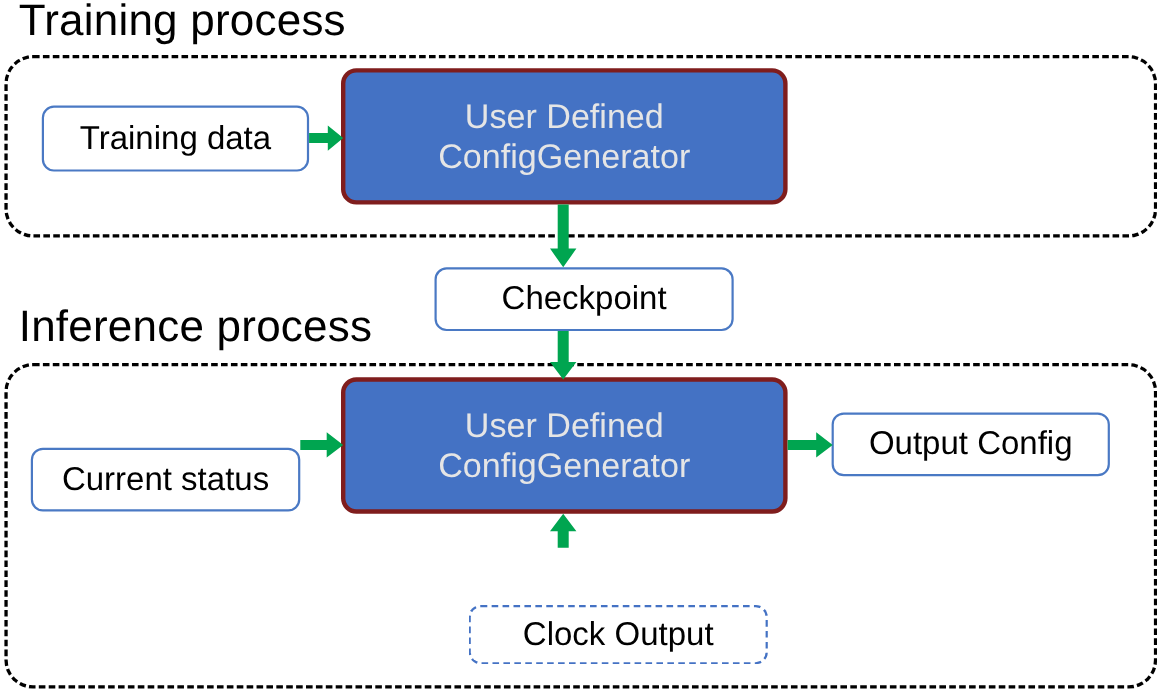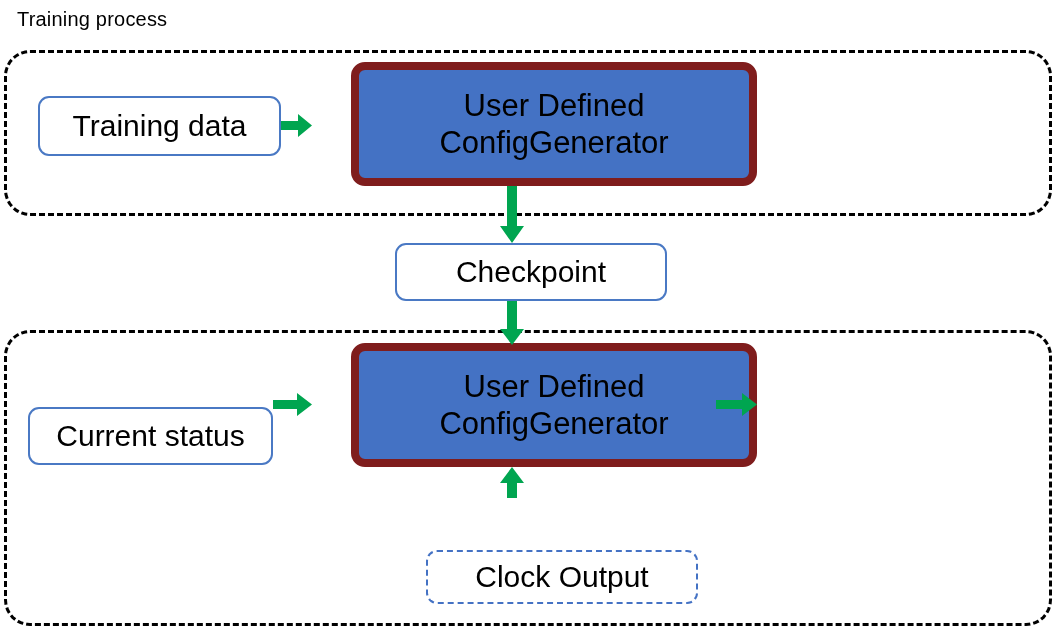--- a/index.html
+++ b/index.html
@@ -16,21 +16,21 @@
     width: 1057px;
     height: 631px;
     background: #ffffff;
     overflow: hidden;
   }
 
   
   .section-caption {
     position: absolute;
     color: #000000;
-    font-size: 20px;
+    font-size: 40px;
     line-height: 32px;
     letter-spacing: 0.2px;
     white-space: nowrap;
   }
   #caption-training { left: 17px; top: 3px; }
   #caption-inference { left: 17px; top: 281px; }
 
   
   .process-container {
     position: absolute;
@@ -58,26 +58,25 @@
     background: #ffffff;
     border: 2px solid #4a79C4;
     color: #000000;
     font-size: 30px;
     line-height: 34px;
   }
 
   
   .node-primary {
     background: #4472C4;
-    border: 8px solid #7f1d1d;
-    color: #000000;
+    border: 4px solid #7f1d1d;
+    color: #e5e5e5;
     font-size: 31px;
     line-height: 37px;
     border-radius: 14px;
-    margin-left: 41px;
   }
 
   
   .node-trigger {
     background: #ffffff;
     border: 2px dashed #4472C4;
     color: #000000;
     font-size: 30px;
     line-height: 34px;
     border-radius: 11px;
@@ -107,20 +106,21 @@
   #arrow-infer-to-output { left: 716px; top: 391px; }
   #arrow-trigger-to-infer{ left: 498px; top: 467px; }
 </style>
 </head>
 <body>
 
 <div id="canvas">
 
   <div class="section-caption" id="caption-training">Training process</div>
 
+  <div class="section-caption" id="caption-inference">Inference process</div>
 
   <div class="process-container" id="container-training"></div>
 
   <div class="process-container" id="container-inference"></div>
 
   <div class="node node-light" id="node-training-data">
     <span>Training data</span>
   </div>
 
   <div class="node node-primary" id="node-train-generator">
@@ -138,20 +138,23 @@
     <span>Current status</span>
   </div>
 
   <div class="node node-primary" id="node-infer-generator">
     <div>
       <div>User Defined</div>
       <div>ConfigGenerator</div>
     </div>
   </div>
 
+  <div class="node node-light" id="node-output-config">
+    <span>Output Config</span>
+  </div>
 
 
   <div class="node node-trigger" id="node-clock-trigger">
     <span>Clock Output</span>
   </div>
 
   <div class="arrow" id="arrow-data-to-train">
     <svg width="32" height="28" viewBox="0 0 32 28" aria-hidden="true">
       <path d="M0 9 H17 V2 L31 13.5 L17 25 V18 H0 Z" fill="#00A550"></path>
     </svg>

